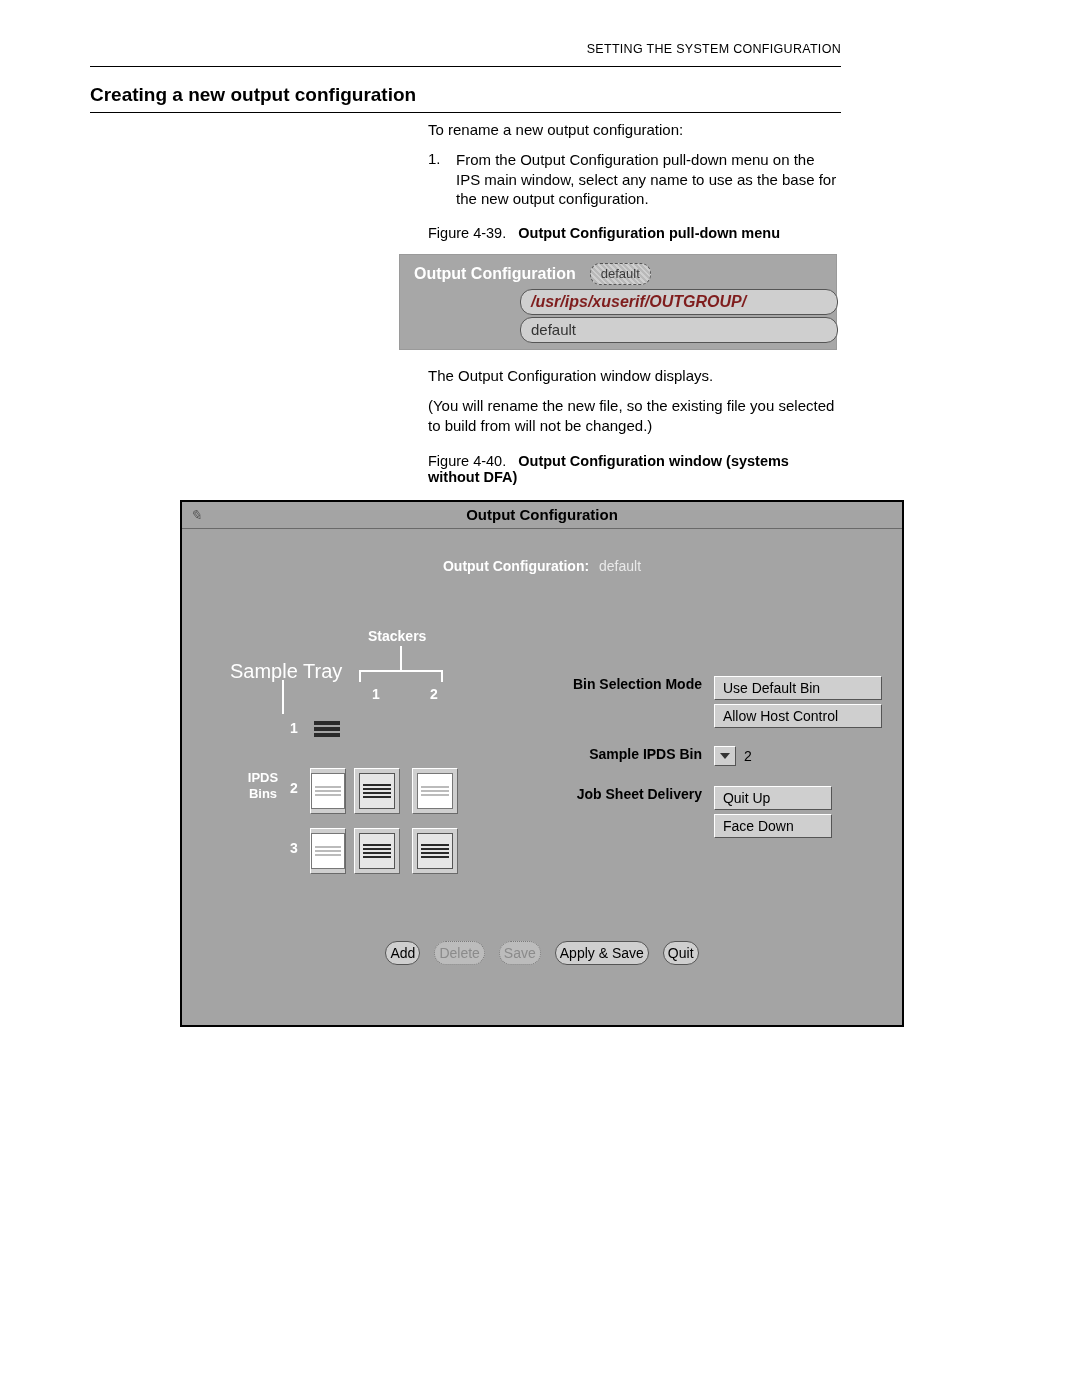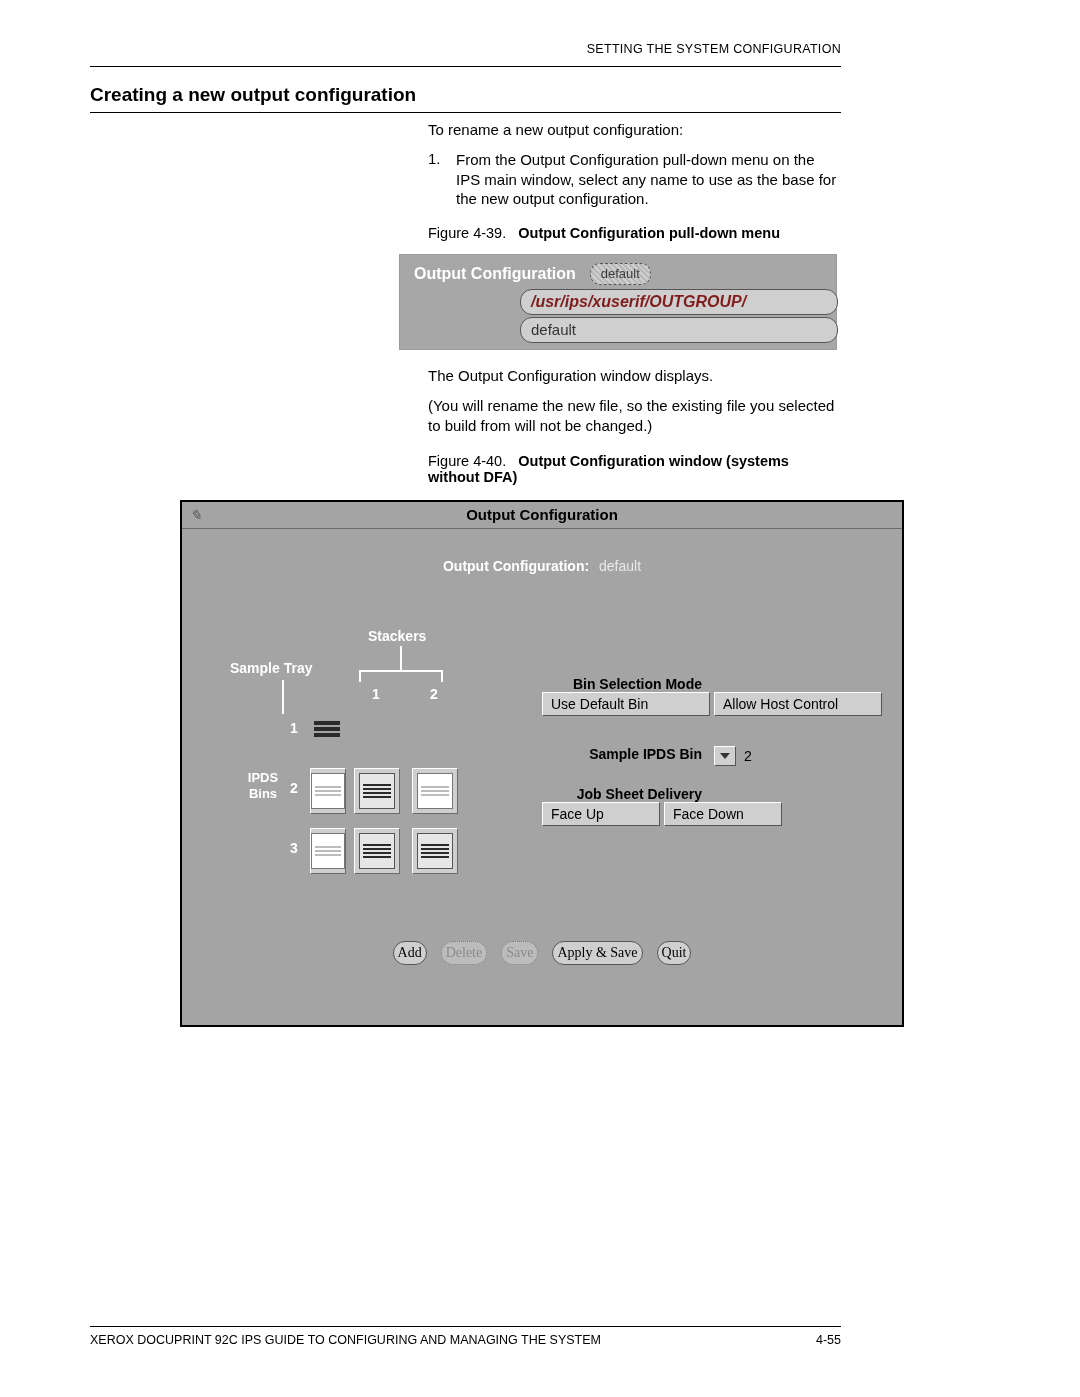--- a/index.html
+++ b/index.html
@@ -174,21 +174,21 @@
     background: #fff;
   }
   .gl-v1 { left: 218px; top: 144px; width: 2px; height: 24px; }
   .gl-hz { left: 177px; top: 168px; width: 84px; height: 2px; }
   .gl-v2a { left: 177px; top: 168px; width: 2px; height: 12px; }
   .gl-v2b { left: 259px; top: 168px; width: 2px; height: 12px; }
 
   .fig40 .sampletray-label {
     position: absolute;
     top: 158px; left: 48px;
-    color: #fff; font-weight: bold; font-size: 14px;
+    color: #fff; font-weight: normal; font-size: 20px;
   }
   .fig40 .sampletray-line {
     position: absolute;
     left: 100px; top: 178px; width: 2px; height: 34px; background: #fff;
   }
   .fig40 .col-num {
     position: absolute;
     color: #fff; font-weight: bold; font-size: 14px;
     top: 184px;
   }
@@ -249,20 +249,21 @@
   }
   .rgroup .lbl {
     color: #000000; font-weight: bold;
     text-align: right;
     display: inline-block;
     width: 160px;
     margin-right: 8px;
   }
   .rgroup .opts {
     display: inline-flex;
+    flex-direction: column;
     vertical-align: top;
     gap: 4px;
   }
   .rgroup .optbtn {
     width: 150px;
     height: 22px;
     line-height: 22px;
     padding: 0 8px;
     background: #cfcfcf;
     border-top: 1px solid #fff;
@@ -303,21 +304,21 @@
     justify-content: center;
     gap: 14px;
   }
   .btnrow .btn {
     height: 22px;
     padding: 0 4px;
     border-radius: 12px;
     background: #cfcfcf;
     border: 1px solid #555;
     line-height: 22px;
-    font-family: Liberation Serif, serif;
+    font-family: Liberation Sans, sans-serif;
     font-size: 14px;
     color: #000;
   }
   .btnrow .btn.disabled {
     color: #8b8b8b;
     background: #bcbcbc;
     border: 1px dotted #7a7a7a;
   }
 
   .footer {
@@ -468,32 +469,28 @@
       <span class="lbl">Sample IPDS Bin</span>
       <span class="dd">
         <span class="ddbtn"></span>
         <span class="ddval">2</span>
       </span>
     </div>
 
     <div class="rgroup g3">
       <span class="lbl">Job Sheet Delivery</span>
       <span class="opts">
-        <span class="optbtn" style="width:100px;">Face Up</span>
+        <span class="optbtn" style="width:100px;">Quit Up</span>
         <span class="optbtn" style="width:100px;">Face Down</span>
       </span>
     </div>
 
     <div class="btnrow">
       <span class="btn">Add</span>
       <span class="btn disabled">Delete</span>
       <span class="btn disabled">Save</span>
       <span class="btn">Apply &amp; Save</span>
       <span class="btn">Quit</span>
     </div>
   </div>
 
-  <div class="footer">
-    <span>XEROX DOCUPRINT 92C IPS GUIDE TO CONFIGURING AND MANAGING THE SYSTEM</span>
-    <span class="pg">4-55</span>
-  </div>
 
 </div>
 
 </body></html>

